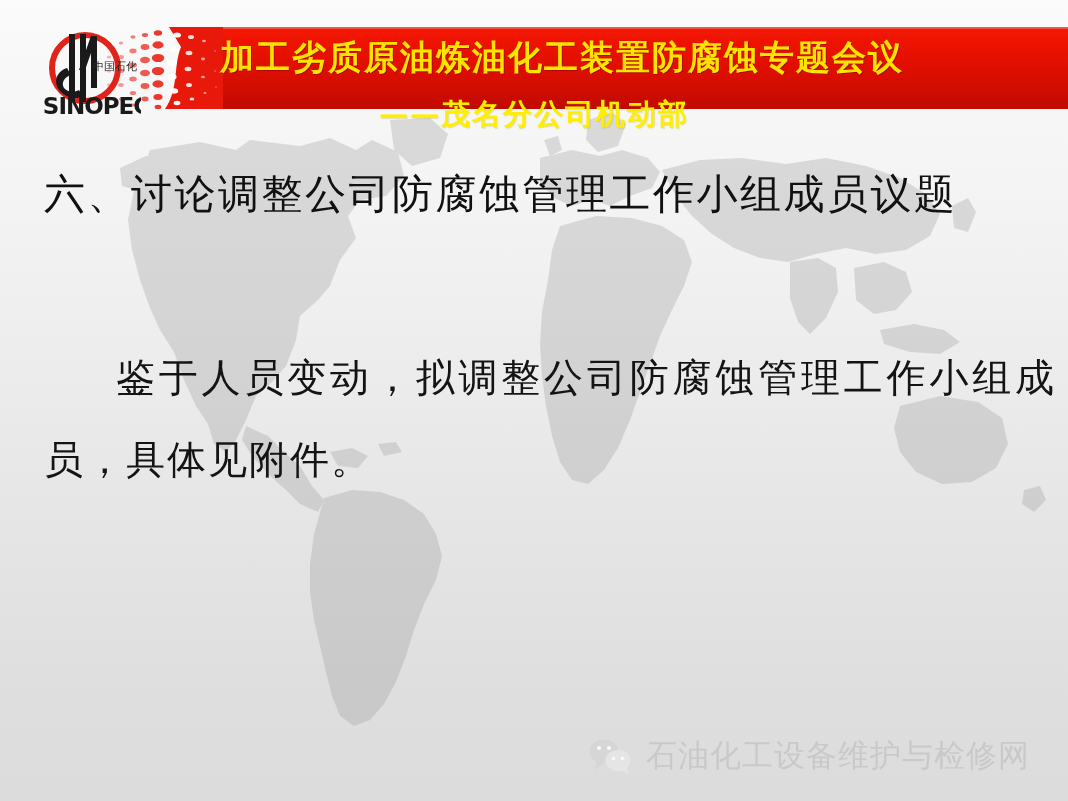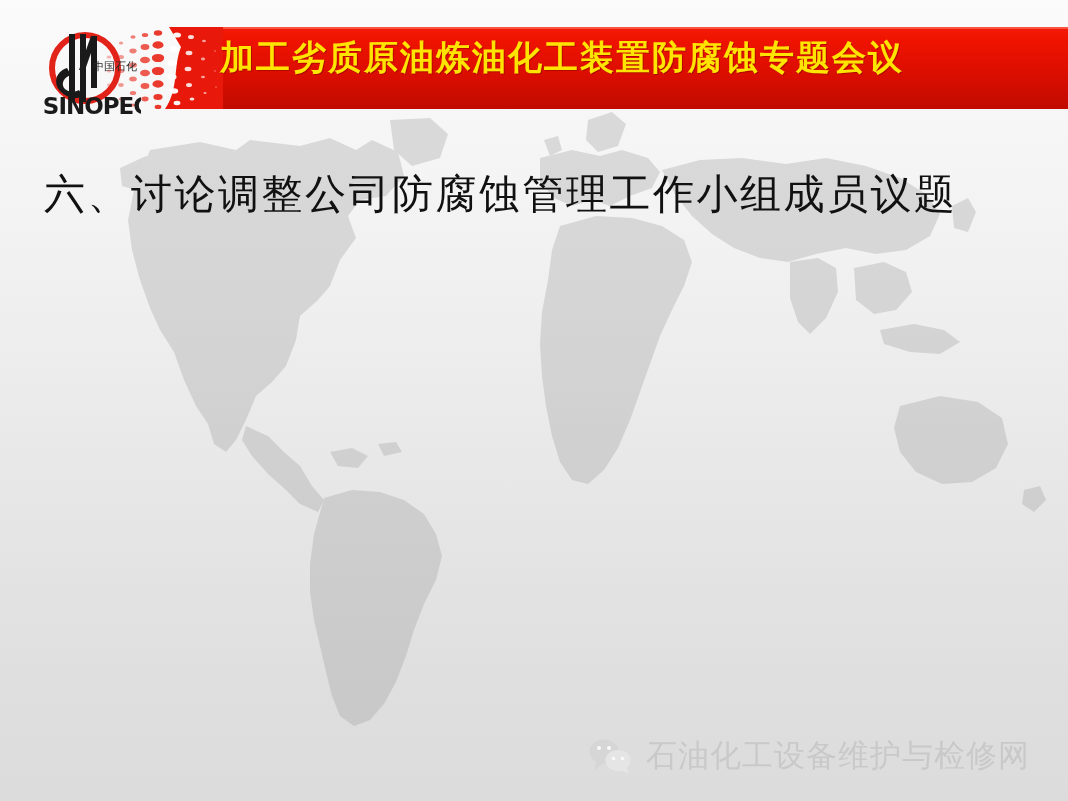--- a/index.html
+++ b/index.html
@@ -307,22 +307,24 @@
         <path d="M58 14 L64 14 L52 48 L46 48 Z"></path>
         <path d="M34 46 C22 50 20 62 28 70 C34 76 44 78 50 74 L46 68
                  C41 71 34 70 31 66 C28 61 31 55 38 53 Z"></path>
       </g>
       <text x="63" y="92" font-family="'DejaVu Sans','Liberation Sans',sans-serif" font-size="23" font-weight="bold" fill="#1a1a1a" text-anchor="middle" letter-spacing="-1">SINOPEC</text>
       <text x="82" y="48" font-family="'DejaVu Serif','Liberation Serif',serif" font-size="11" fill="#2a2a2a" text-anchor="middle">中国石化</text>
     </svg>
   </div>
 
   <div class="main-title">加工劣质原油炼油化工装置防腐蚀专题会议</div>
+  <div class="sub-title">——茂名分公司机动部</div>
 
   <div class="section-heading">六、讨论调整公司防腐蚀管理工作小组成员议题</div>
+  <div class="body-text">鉴于人员变动，拟调整公司防腐蚀管理工作小组成员，具体见附件。</div>
 
   <div class="watermark">
     <svg class="wm-icon" width="46" height="38" viewBox="0 0 46 38" aria-hidden="true">
       <ellipse cx="16" cy="14.5" rx="14.5" ry="12" fill="#d6d6d6"></ellipse>
       <path d="M8 24 L7 33 L15 27 Z" fill="#d6d6d6"></path>
       <circle cx="11" cy="11" r="2.1" fill="#fafafa"></circle>
       <circle cx="21" cy="11" r="2.1" fill="#fafafa"></circle>
       <ellipse cx="30" cy="23.5" rx="12.5" ry="10.5" fill="#e6e6e6"></ellipse>
       <path d="M39 31 L41 37 L34 33.5 Z" fill="#e6e6e6"></path>
       <circle cx="25.5" cy="21.5" r="1.8" fill="#fafafa"></circle>

